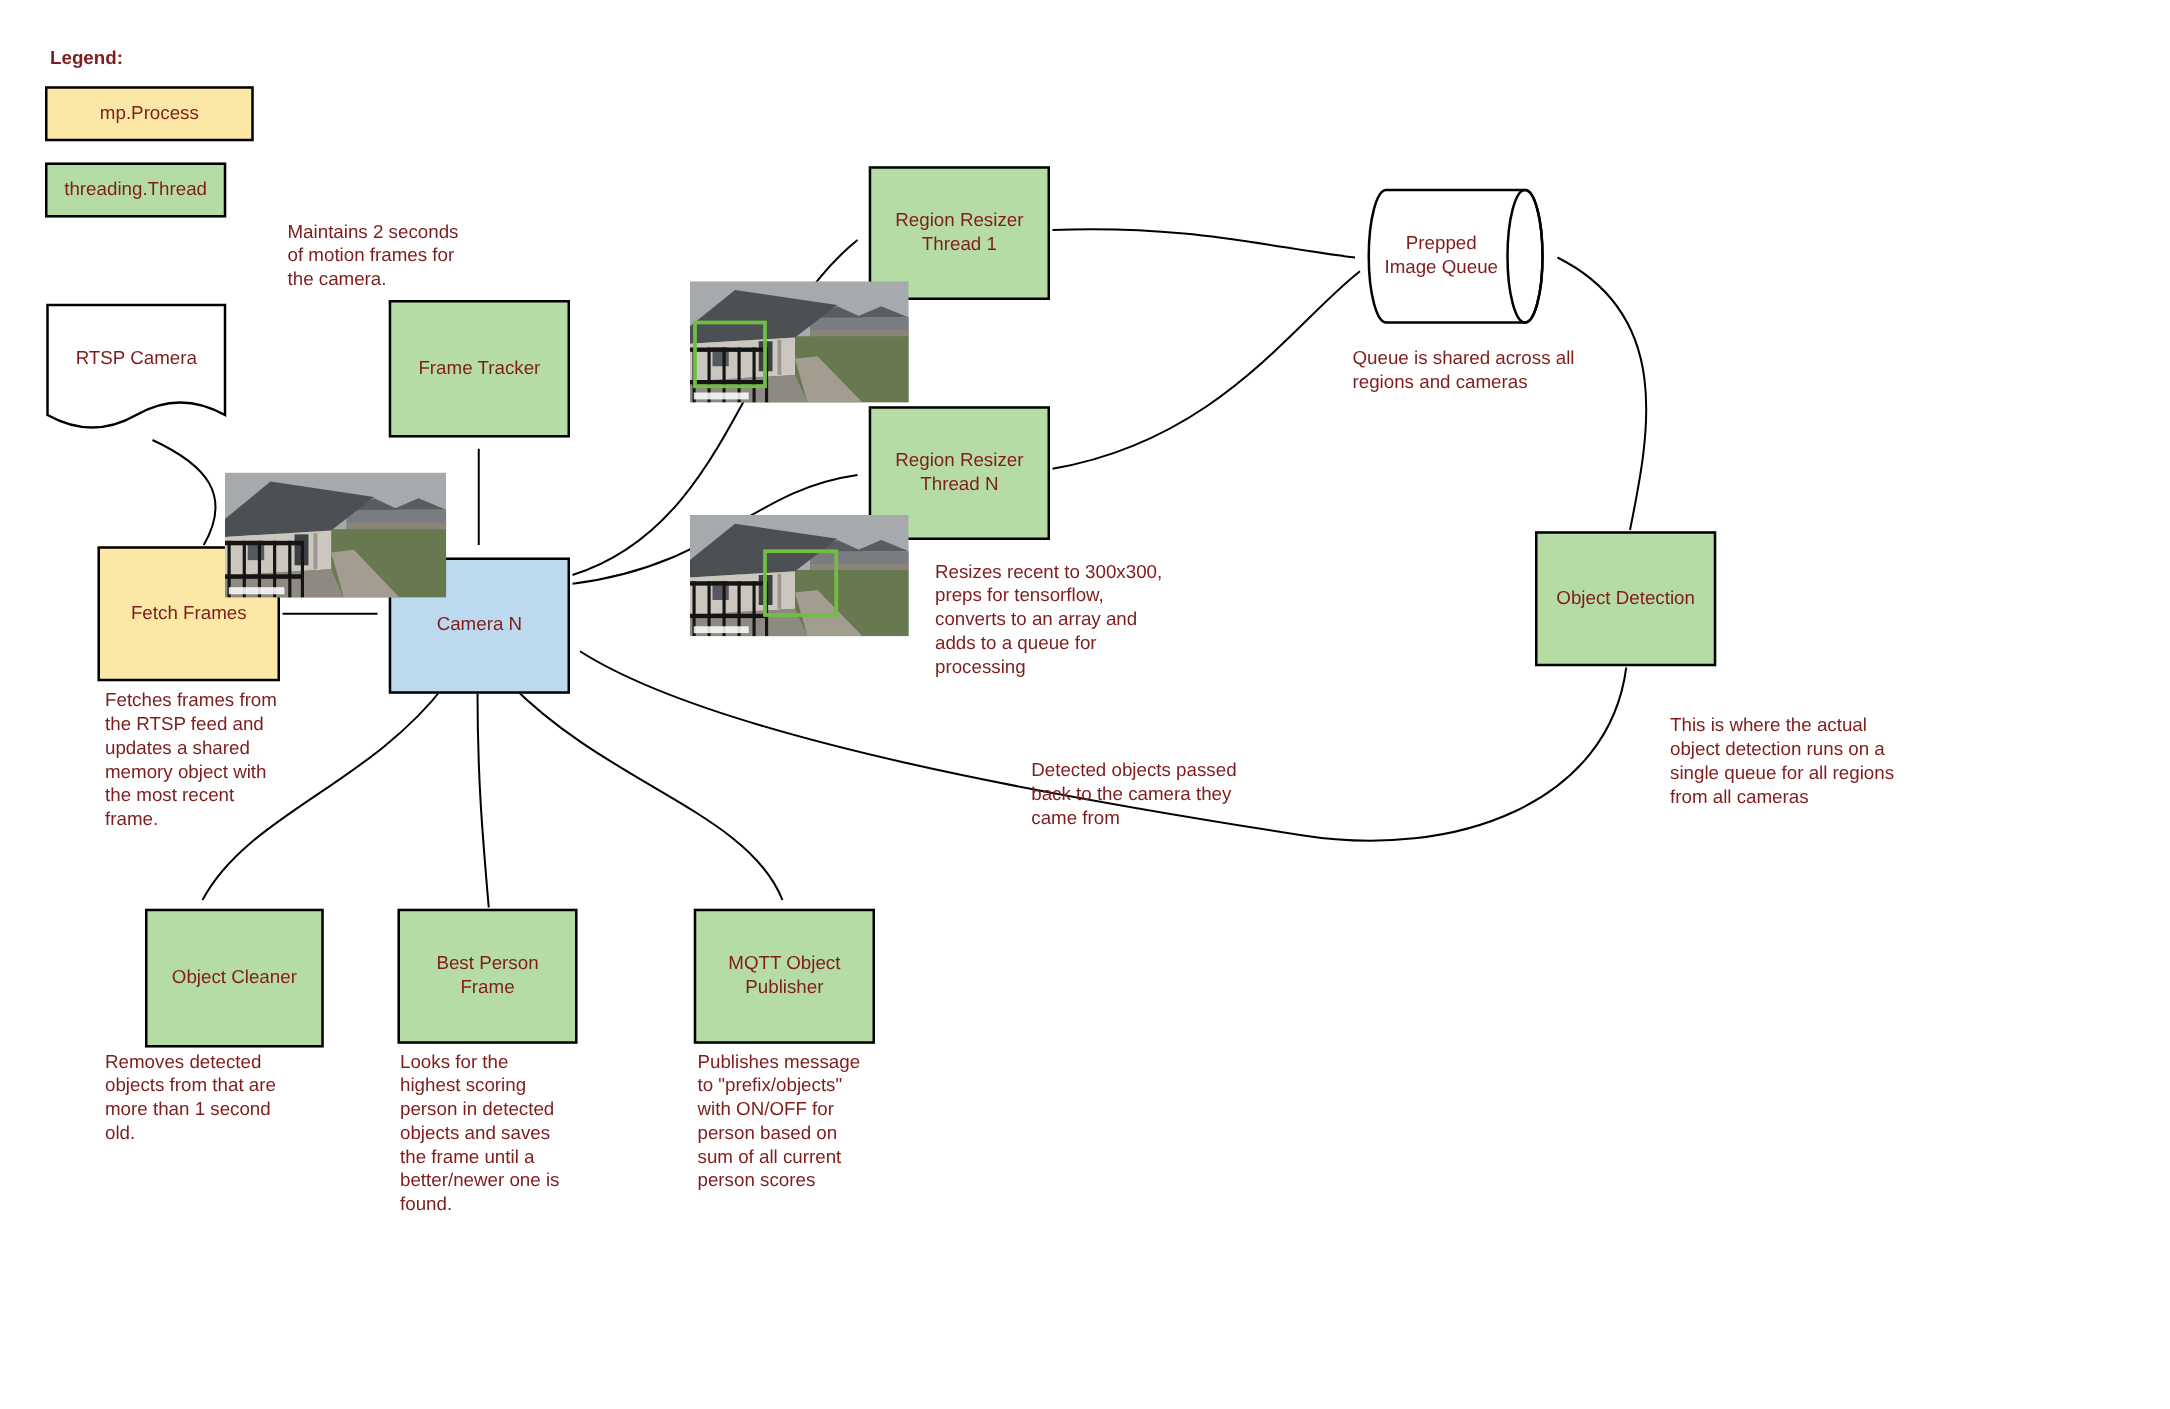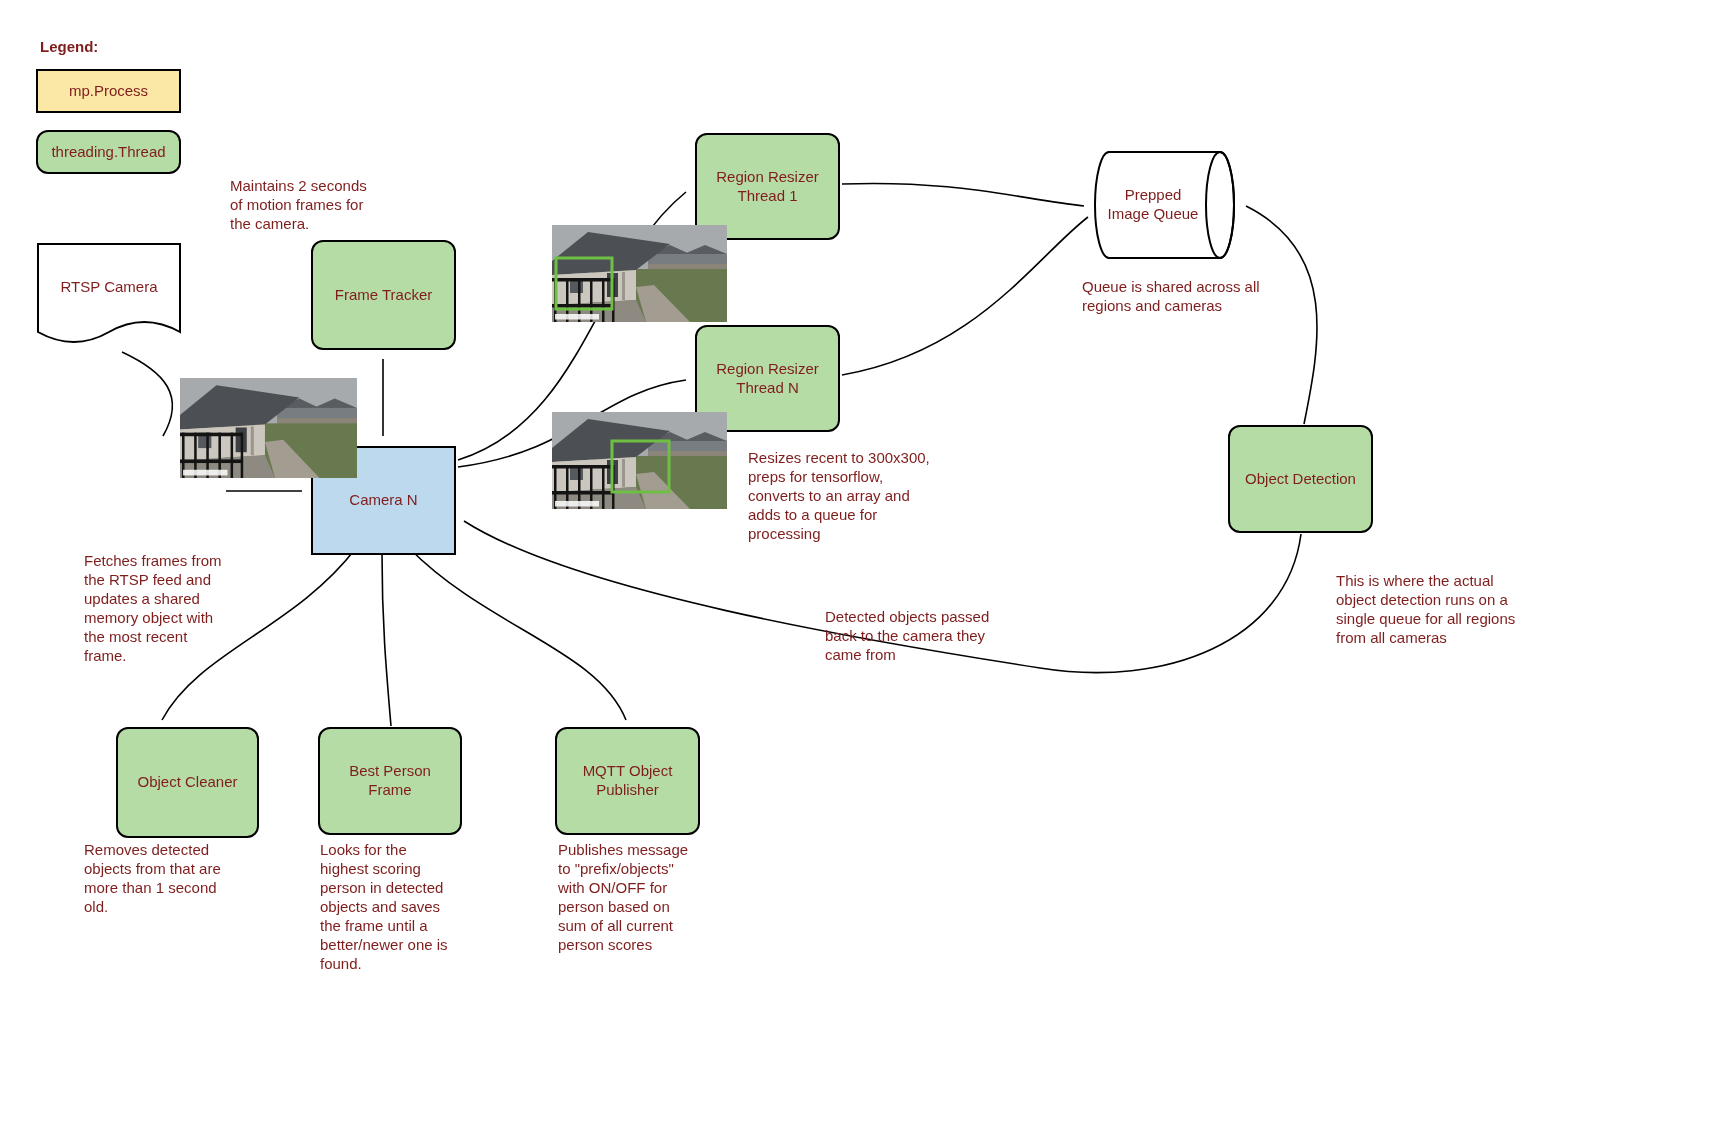--- a/index.html
+++ b/index.html
@@ -22,21 +22,21 @@
     align-items: center;
     justify-content: center;
     text-align: center;
     font-size: 15px;
     line-height: 1.25;
     white-space: pre-line;
     box-sizing: border-box;
     z-index: 3;
   }
   .yellow { background: var(--process-yellow, #FBE8A6); }
-  .green  { background: var(--thread-green, #B6DCA6); border-radius: 12px; }
+  .green  { background: var(--thread-green, #B6DCA6); }
   .blue   { background: var(--camera-blue, #BDD9EE); }
 
   .shape-node { position: absolute; z-index: 3; }
   .shape-node svg { position: absolute; left: 0; top: 0; }
   .shape-label {
     position: absolute;
     display: flex;
     align-items: center;
     justify-content: center;
     text-align: center;
@@ -106,32 +106,33 @@
         <rect x="26" y="53" width="2.5" height="44" fill="#141414"></rect>
         <rect x="38" y="53" width="2.5" height="44" fill="#141414"></rect>
         <rect x="50" y="53" width="2.5" height="44" fill="#141414"></rect>
         <rect x="60" y="53" width="2.5" height="44" fill="#141414"></rect>
         <rect x="3" y="89" width="44" height="5.5" fill="#FFFFFF" opacity="0.85"></rect>
       </g>
     </defs>
   </svg>
 
   <div class="legend-title">Legend:</div>
-  <div class="node yellow" style="left:36px; top:69px; width:145px; height:44px;text-align:center;">mp.Process</div>
+  <div class="node yellow" style="left:36px; top:69px; width:167px; height:44px;text-align:center;">mp.Process</div>
   <div class="node green" style="left:36px; top:130px; width:145px; height:44px;">threading.Thread</div>
 
   <div class="shape-node" style="left:36px; top:242px; width:146px; height:112px;">
     <svg width="146" height="112" viewBox="0 0 146 112">
       <path d="M2,2 L144,2 L144,90 Q 108,70 73,90 Q 38,110 2,90 Z" fill="#ffffff" stroke="#000" stroke-width="2"></path>
     </svg>
     <div class="shape-label" style="left:0; top:10px; width:146px; height:70px;">RTSP Camera</div>
   </div>
 
   <div class="node green" style="left:311px; top:240px; width:145px; height:110px;">Frame Tracker</div>
 
+  <div class="node yellow" style="left:78px; top:437px; width:146px; height:108px;">Fetch Frames</div>
 
   <div class="node blue" style="left:311px; top:446px; width:145px; height:109px;">Camera N</div>
 
   <div class="node green" style="left:695px; top:133px; width:145px; height:107px;">Region Resizer
 Thread 1</div>
 
   <div class="node green" style="left:695px; top:325px; width:145px; height:107px;">Region Resizer
 Thread N</div>
 
   <div class="shape-node" style="left:1093px; top:150px; width:143px; height:110px;">

